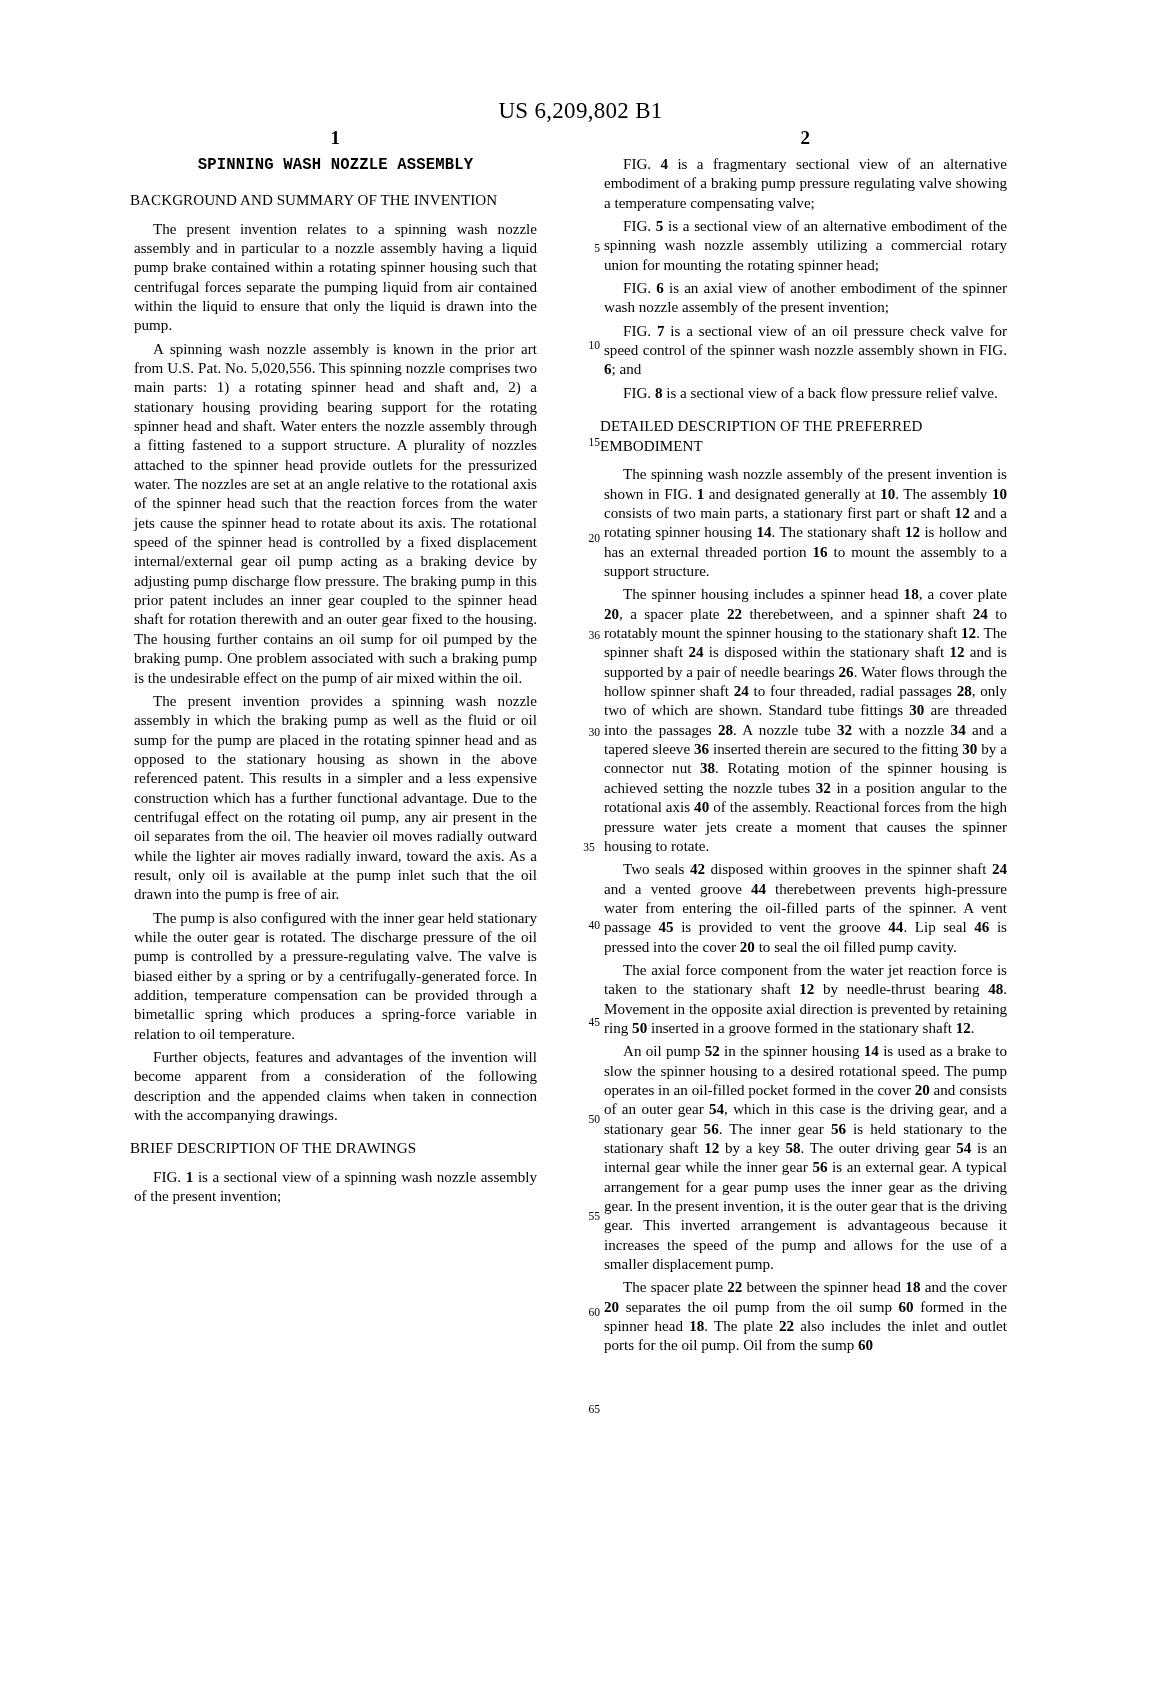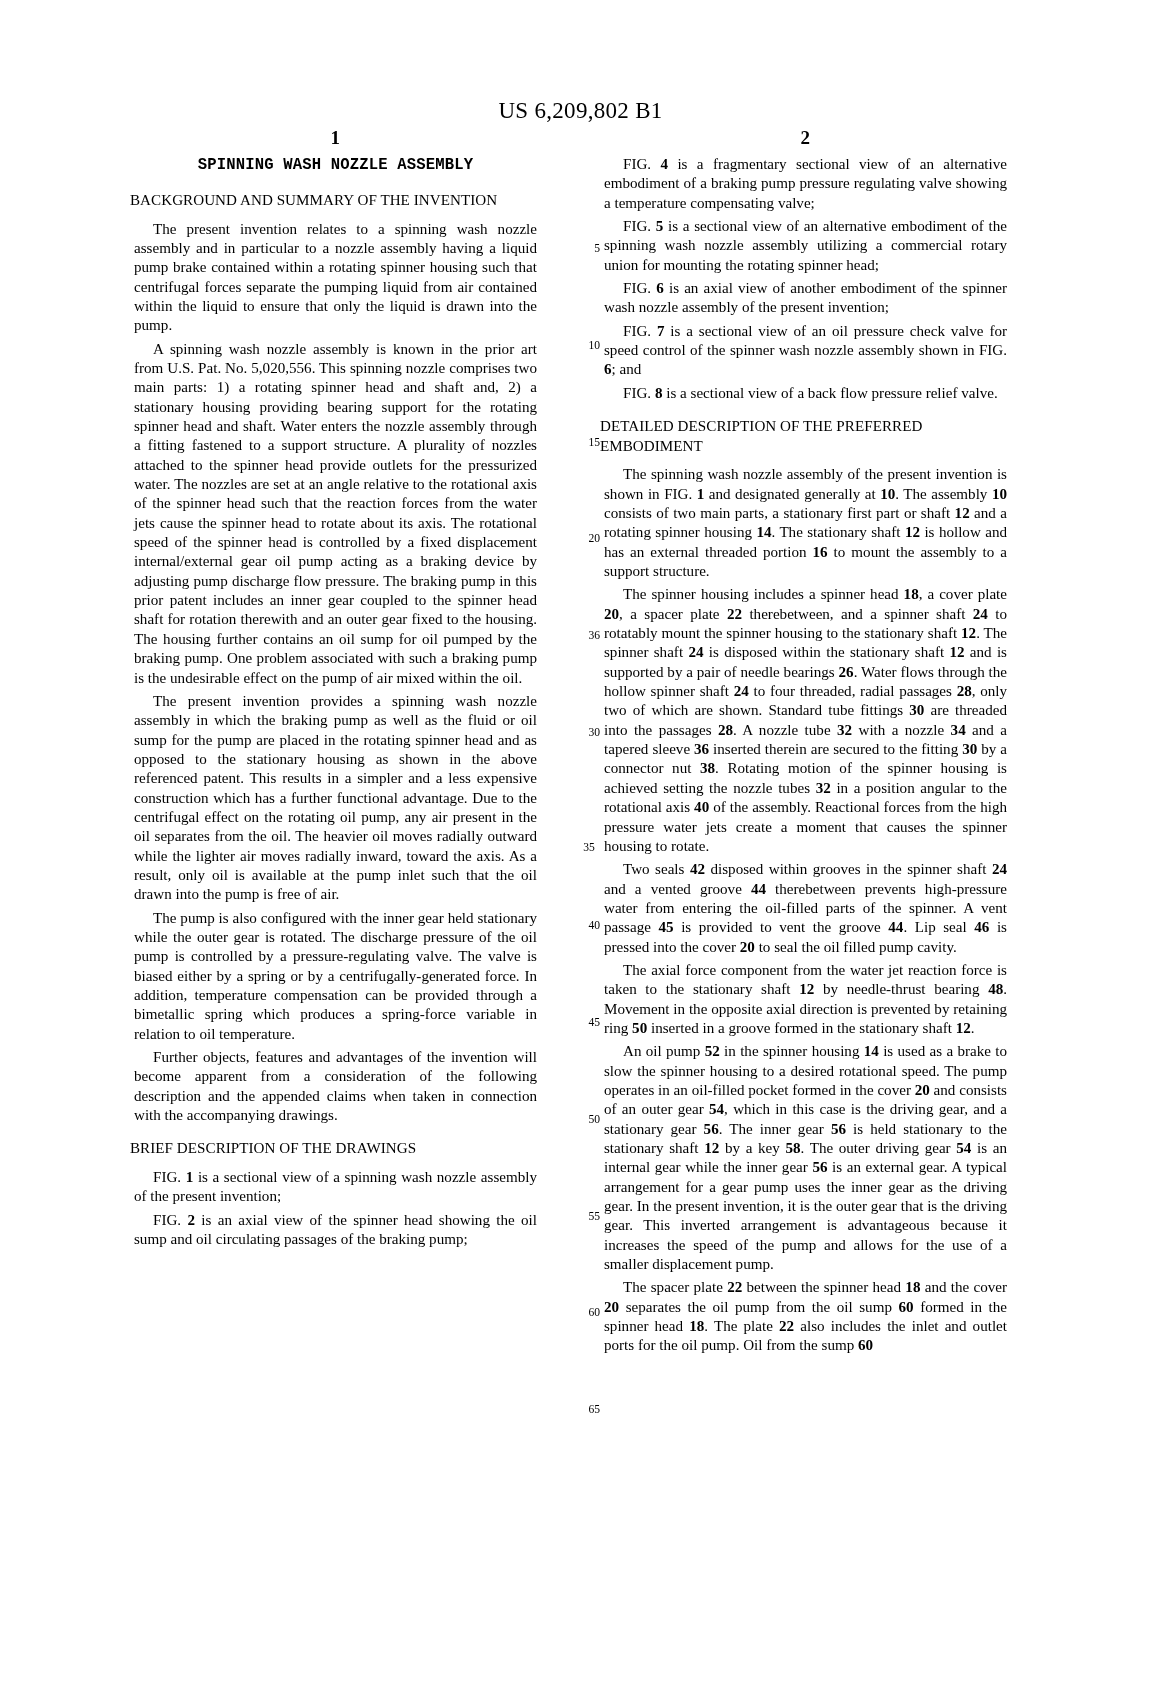--- a/index.html
+++ b/index.html
@@ -116,21 +116,20 @@
 
       <p class="para">The present invention relates to a spinning wash nozzle assembly and in particular to a nozzle assembly having a liquid pump brake contained within a rotating spinner housing such that centrifugal forces separate the pumping liquid from air contained within the liquid to ensure that only the liquid is drawn into the pump.</p>
       <p class="para">A spinning wash nozzle assembly is known in the prior art from U.S. Pat. No. 5,020,556. This spinning nozzle comprises two main parts: 1) a rotating spinner head and shaft and, 2) a stationary housing providing bearing support for the rotating spinner head and shaft. Water enters the nozzle assembly through a fitting fastened to a support structure. A plurality of nozzles attached to the spinner head provide outlets for the pressurized water. The nozzles are set at an angle relative to the rotational axis of the spinner head such that the reaction forces from the water jets cause the spinner head to rotate about its axis. The rotational speed of the spinner head is controlled by a fixed displacement internal/external gear oil pump acting as a braking device by adjusting pump discharge flow pressure. The braking pump in this prior patent includes an inner gear coupled to the spinner head shaft for rotation therewith and an outer gear fixed to the housing. The housing further contains an oil sump for oil pumped by the braking pump. One problem associated with such a braking pump is the undesirable effect on the pump of air mixed within the oil.</p>
       <p class="para">The present invention provides a spinning wash nozzle assembly in which the braking pump as well as the fluid or oil sump for the pump are placed in the rotating spinner head and as opposed to the stationary housing as shown in the above referenced patent. This results in a simpler and a less expensive construction which has a further functional advantage. Due to the centrifugal effect on the rotating oil pump, any air present in the oil separates from the oil. The heavier oil moves radially outward while the lighter air moves radially inward, toward the axis. As a result, only oil is available at the pump inlet such that the oil drawn into the pump is free of air.</p>
       <p class="para">The pump is also configured with the inner gear held stationary while the outer gear is rotated. The discharge pressure of the oil pump is controlled by a pressure-regulating valve. The valve is biased either by a spring or by a centrifugally-generated force. In addition, temperature compensation can be provided through a bimetallic spring which produces a spring-force variable in relation to oil temperature.</p>
       <p class="para">Further objects, features and advantages of the invention will become apparent from a consideration of the following description and the appended claims when taken in connection with the accompanying drawings.</p>
 
       <div class="heading">BRIEF DESCRIPTION OF THE DRAWINGS</div>
 
       <p class="para"><span>FIG. </span><b>1</b><span> is a sectional view of a spinning wash nozzle assembly of the present invention;</span></p>
-      <p class="para"><span>FIG. </span><b>2</b><span> is an axial view of the spinner head showing the oil sump and oil circulating passages of the braking pump;</span></p>
     </div>
 
     <div class="linenums">
         <div class="lnum" style="top: 117px;">5</div>
         <div class="lnum" style="top: 213.75px;">10</div>
         <div class="lnum" style="top: 310.5px;">15</div>
         <div class="lnum" style="top: 407.25px;">20</div>
         <div class="lnum" style="top: 504px;">36</div>
         <div class="lnum" style="top: 600.75px;">30</div>
         <div class="lnum" style="top: 716px; text-align: center;">35</div>

